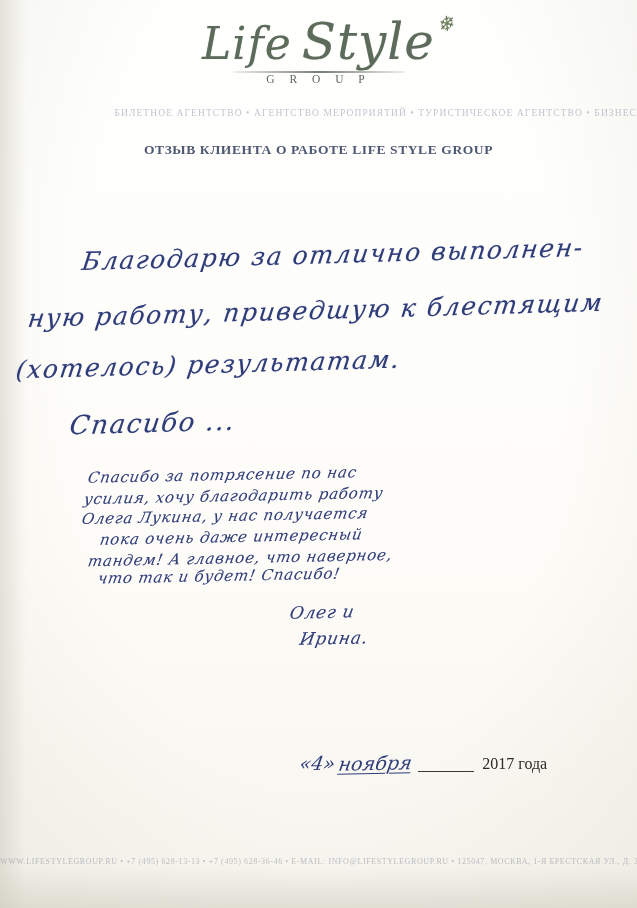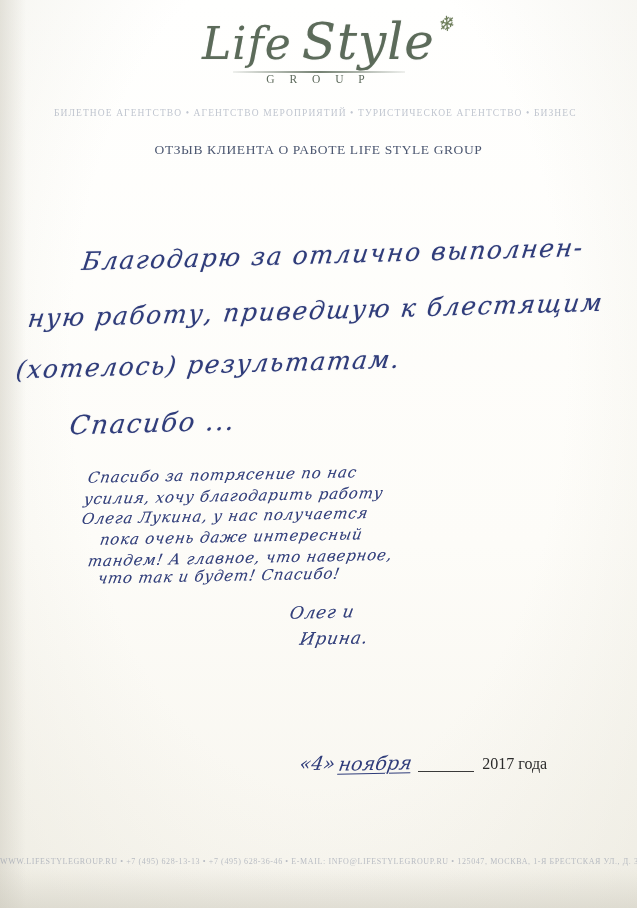--- a/index.html
+++ b/index.html
@@ -84,23 +84,23 @@
     margin-top: 0;
     font-family: "Liberation Serif", serif;
     font-size: 11.5px;
     letter-spacing: 6px;
     color: #5d6a5c;
   }
 
   .tagline {
     position: absolute;
     top: 108px;
-    left: 14px;
-    right: 0;
-    text-align: left;
+    left: 1px;
+    right: 0;
+    text-align: right;
     font-family: "Liberation Serif", serif;
     font-size: 9.5px;
     letter-spacing: 1.1px;
     color: #9aa3b4;
     opacity: 0.62;
     white-space: nowrap;
     filter: blur(0.25px);
     padding-left: 40px;
   }
 
@@ -108,20 +108,21 @@
     position: absolute;
     top: 142px;
     left: 0;
     right: 0;
     text-align: center;
     font-family: "Liberation Serif", serif;
     font-size: 13.5px;
     letter-spacing: 0.6px;
     color: #3e4a66;
     opacity: 0.92;
+    font-weight: bold;
   }
 
   
   .hand {
     position: absolute;
     font-family: "DejaVu Serif", serif;
     font-style: italic;
     color: #2f3c7a;
     white-space: nowrap;
   }

